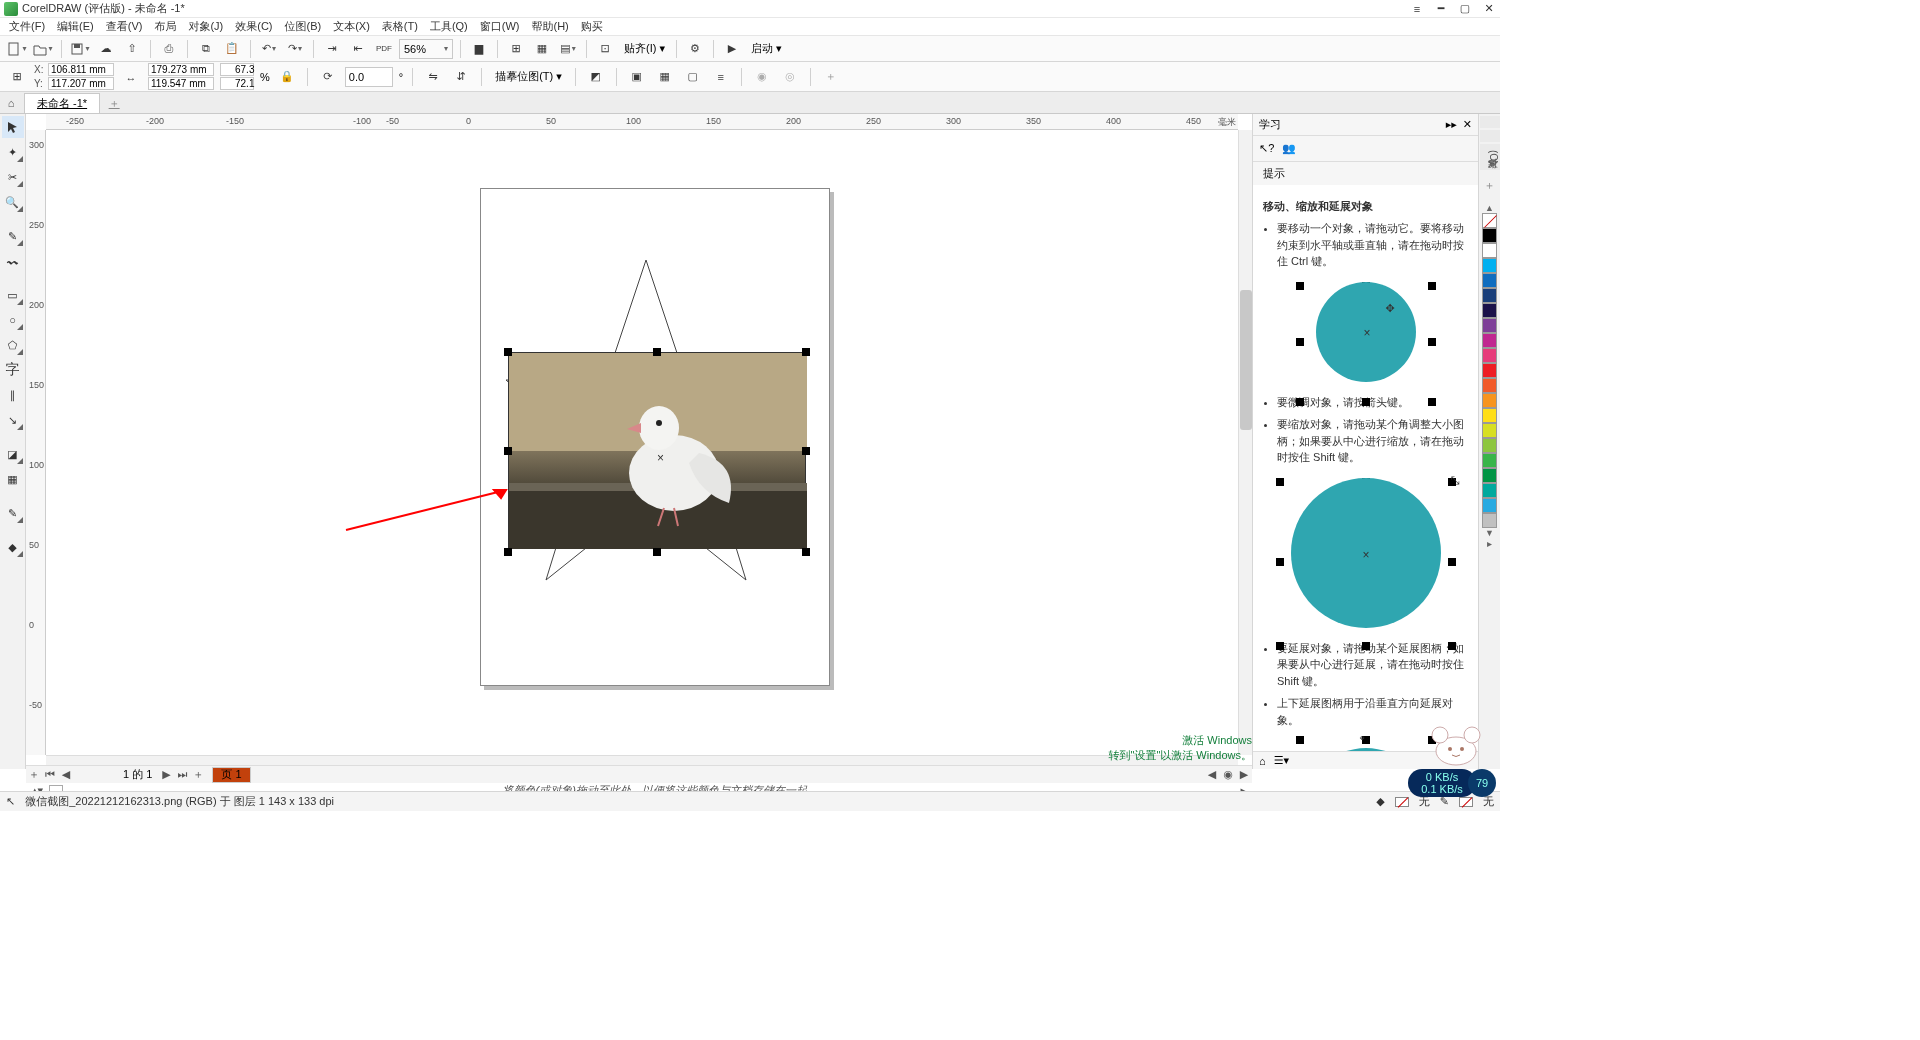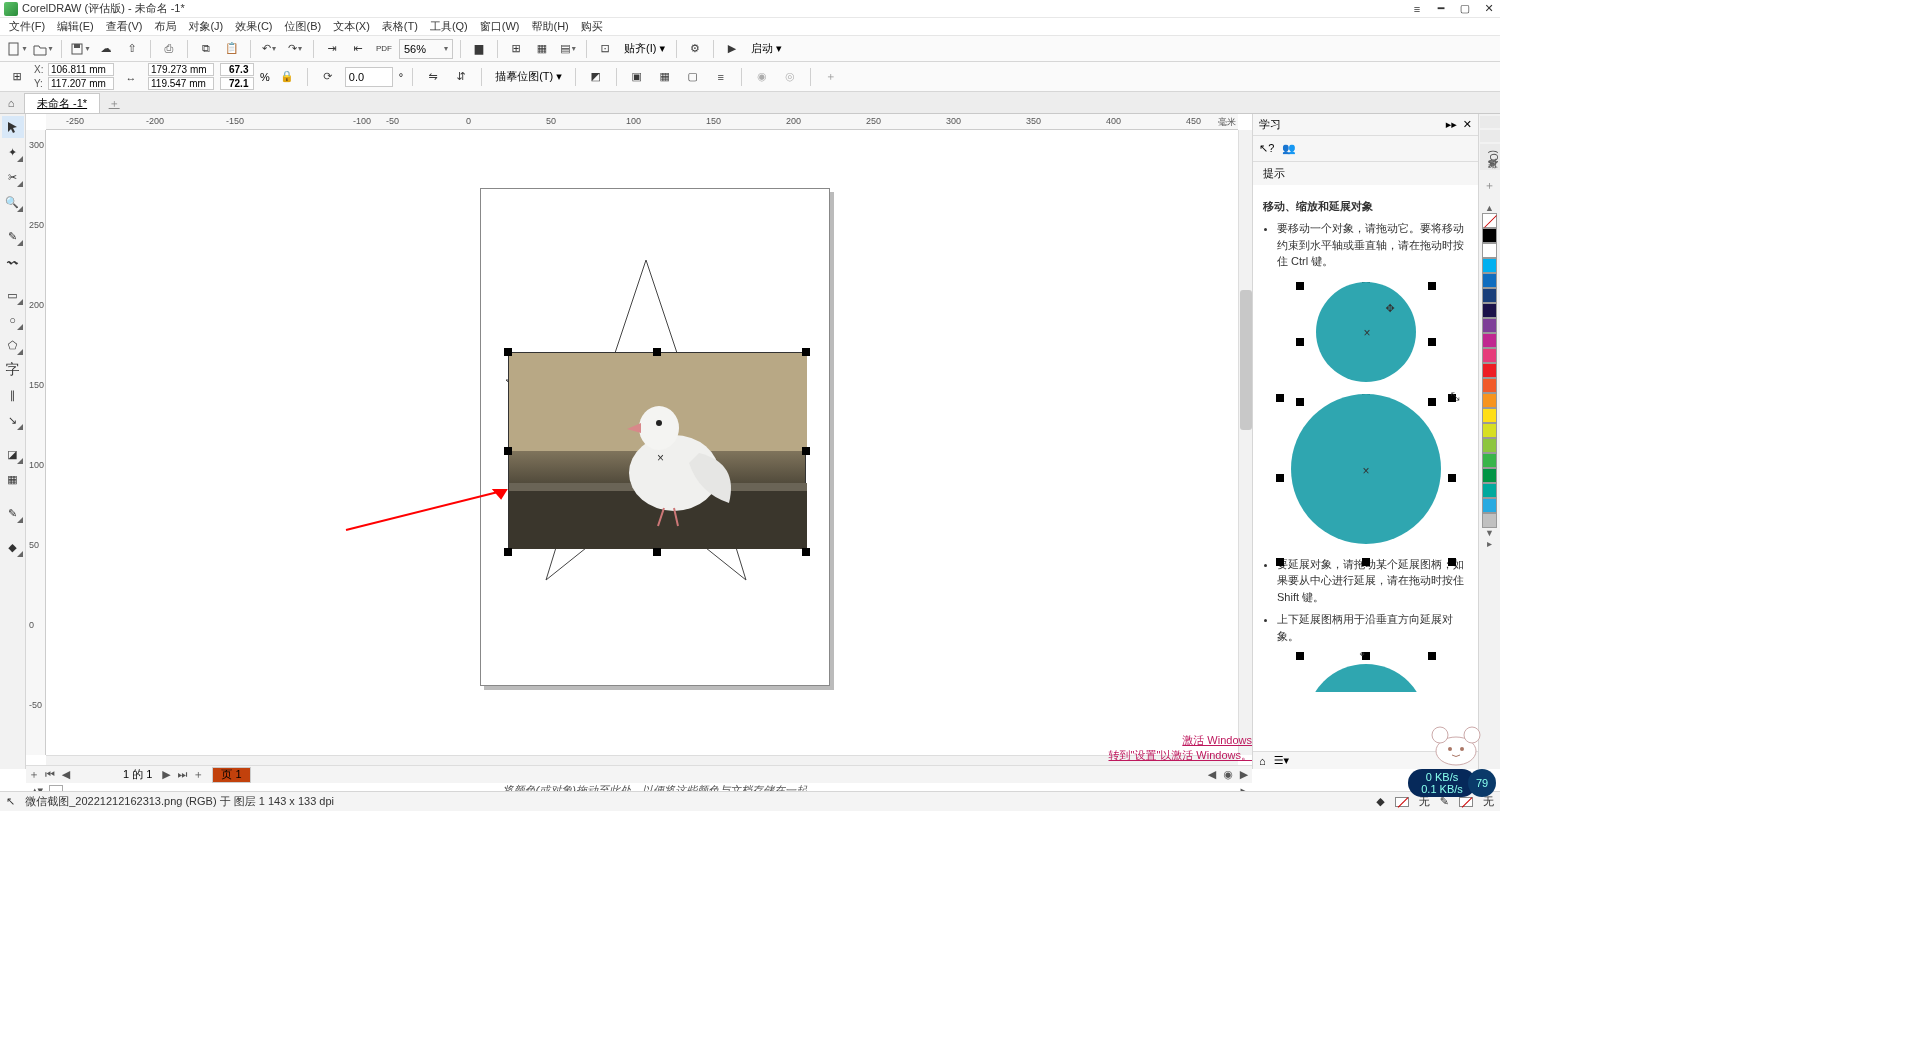--- a/index.html
+++ b/index.html
@@ -15,21 +15,21 @@
 .tbtn { width:22px; height:22px; display:flex; align-items:center; justify-content:center; color:#3a3a3a; border-radius:2px;}
 .tsep { width:1px; height:18px; background:#d0d0d0; margin:0 3px;}
 .tdd::after{content:"▾"; font-size:8px; margin-left:1px; color:#666;}
 .zoom-input{ width:54px; height:20px; border:1px solid #c9c9c9; font-size:11px; padding:0 4px; display:flex; align-items:center; justify-content:space-between;}
 .propbar { height:30px; display:flex; align-items:center; padding:0 6px; gap:6px; border-bottom:1px solid #d6d6d6; background:#fafafa;}
 .coord-group{ display:flex; gap:4px;}
 .coord-col{ display:flex; flex-direction:column; gap:1px;}
 .coord-label{ font-size:10px; color:#555; width:14px;}
 .coord-row{display:flex; align-items:center;}
 .coord-val{ width:66px; height:13px; border:1px solid #c9c9c9; font-size:10px; padding:0 2px; display:flex; align-items:center; background:#fff;}
-.mini-val{ width:34px; height:13px; border:1px solid #c9c9c9; font-size:10px; padding:0 8px; background:#fff; display:flex; align-items:center;font-weight:bold;}
+.mini-val{ width:34px; height:13px; border:1px solid #c9c9c9; font-size:10px; padding:0 14px; background:#fff; display:flex; align-items:center;}
 .tabbar{ height:22px; display:flex; align-items:flex-end; background:#ededed; border-bottom:1px solid #c9c9c9;}
 .tab-home{ width:22px; height:20px; display:flex; align-items:center; justify-content:center; color:#555;}
 .doc-tab{ height:20px; padding:0 12px; display:flex; align-items:center; background:#fff; border:1px solid #c9c9c9; border-bottom:none; margin-left:2px; font-size:11px;text-decoration:underline;}
 .doc-tab.add{ background:#ededed; border:none; width:20px; justify-content:center; color:#888;}
 .workarea{ position:absolute; left:0; right:0; top:114px; bottom:42px; display:flex;}
 .toolbox{ width:26px; background:#f2f2f2; border-right:1px solid #d6d6d6; display:flex; flex-direction:column; align-items:center; padding-top:2px; gap:3px;}
 .tool{ width:22px; height:22px; display:flex; align-items:center; justify-content:center; color:#333; position:relative;}
 .tool.active{ background:#d8e8f8;}
 .tool.flyout::after{content:""; position:absolute; right:1px; bottom:1px; border:3px solid transparent; border-right-color:#666; border-bottom-color:#666;}
 .canvas-wrap{ flex:1; position:relative; background:#fff; overflow:hidden;}
@@ -64,21 +64,21 @@
 .swatch{ width:15px; height:15px; border:1px solid #999; margin:0;}
 .swatch.nocolor{ background:#fff; position:relative;}
 .swatch.nocolor::after{content:""; position:absolute; left:-1px; top:7px; width:17px; height:1px; background:#c00; transform:rotate(-45deg);}
 .pager{ position:absolute; left:26px; right:248px; bottom:28px; height:18px; background:#f4f4f4; border-top:1px solid #ddd; display:flex; align-items:center; font-size:10px; }
 .pager .pbtn{ width:16px; text-align:center; color:#555;}
 .pager .pgtab{ padding:0 8px; height:16px; background:#c2410c; border:1px solid #ccc; margin-left:6px; display:flex; align-items:center;}
 .colorline{ position:absolute; left:26px; right:248px; bottom:14px; height:14px; display:flex; align-items:center; font-size:10px; color:#555; padding:0 6px; font-style:italic;}
 .statusbar{ position:absolute; left:0; right:0; bottom:0; height:20px; background:#f4f4f4; border-top:1px solid #d6d6d6; display:flex; align-items:center; padding:0 6px; font-size:10px; color:#333; gap:10px;}
 .statusbar .fill-box{ width:14px; height:10px; border:1px solid #888; background:#fff; position:relative;}
 .statusbar .fill-box.no::after{content:""; position:absolute; left:0; top:4px; width:14px; height:1px; background:#c00; transform:rotate(-45deg);}
-.watermark{ position:absolute; right:248px; bottom:48px; font-size:14px; color:#be185d; text-align:right;text-decoration:underline;}
+.watermark{ position:absolute; right:248px; bottom:48px; font-size:14px; color:#15803d; text-align:right;}
 .rot-input{ width:48px; height:20px; border:1px solid #c9c9c9; padding:0 3px; background:#fff; display:flex; align-items:center;}
 .overlay-dude{ position:absolute; right:14px; bottom:44px; width:60px; height:46px;}
 .perf{ position:absolute; right:24px; bottom:14px; width:68px; height:28px; background:#06295a; border-radius:14px; color:#8fe; font-size:9px; display:flex; flex-direction:column; align-items:center; justify-content:center;}
 svg{display:block;}
 </style>
 </head>
 <body>
 
 <div class="titlebar">
   <div class="logo"></div>
@@ -344,20 +344,24 @@
         <div class="circ" style="width:100px; height:100px;">
           <span style="position:absolute; left:48px; top:44px; font-size:12px;">×</span>
           <span style="position:absolute; left:70px; top:20px;">✥</span>
         </div>
         <div class="lh" style="left:10px; top:56px;"></div>
           <div class="lh" style="left:142px; top:56px;"></div>
         <div class="lh" style="left:10px; top:116px;"></div>
           <div class="lh" style="left:76px; top:116px;"></div>
           <div class="lh" style="left:142px; top:116px;"></div>
       </div>
+      <ul>
+        <li>要微调对象，请按箭头键。</li>
+        <li>要缩放对象，请拖动某个角调整大小图柄；如果要从中心进行缩放，请在拖动时按住 Shift 键。</li>
+      </ul>
       <div class="learn-ill" style="width:180px;">
         <div class="lh" style="left:0; top:0;"></div>
           <div class="lh" style="left:86px; top:0;"></div>
           <div class="lh" style="left:172px; top:0;"></div>
         <div class="circ" style="width:150px; height:150px;">
           <span style="position:absolute; left:72px; top:70px; font-size:12px;">×</span>
         </div>
         <span style="position:absolute; right:-4px; top:-4px;">⤡</span>
         <div class="lh" style="left:0; top:80px;"></div>
           <div class="lh" style="left:172px; top:80px;"></div>

